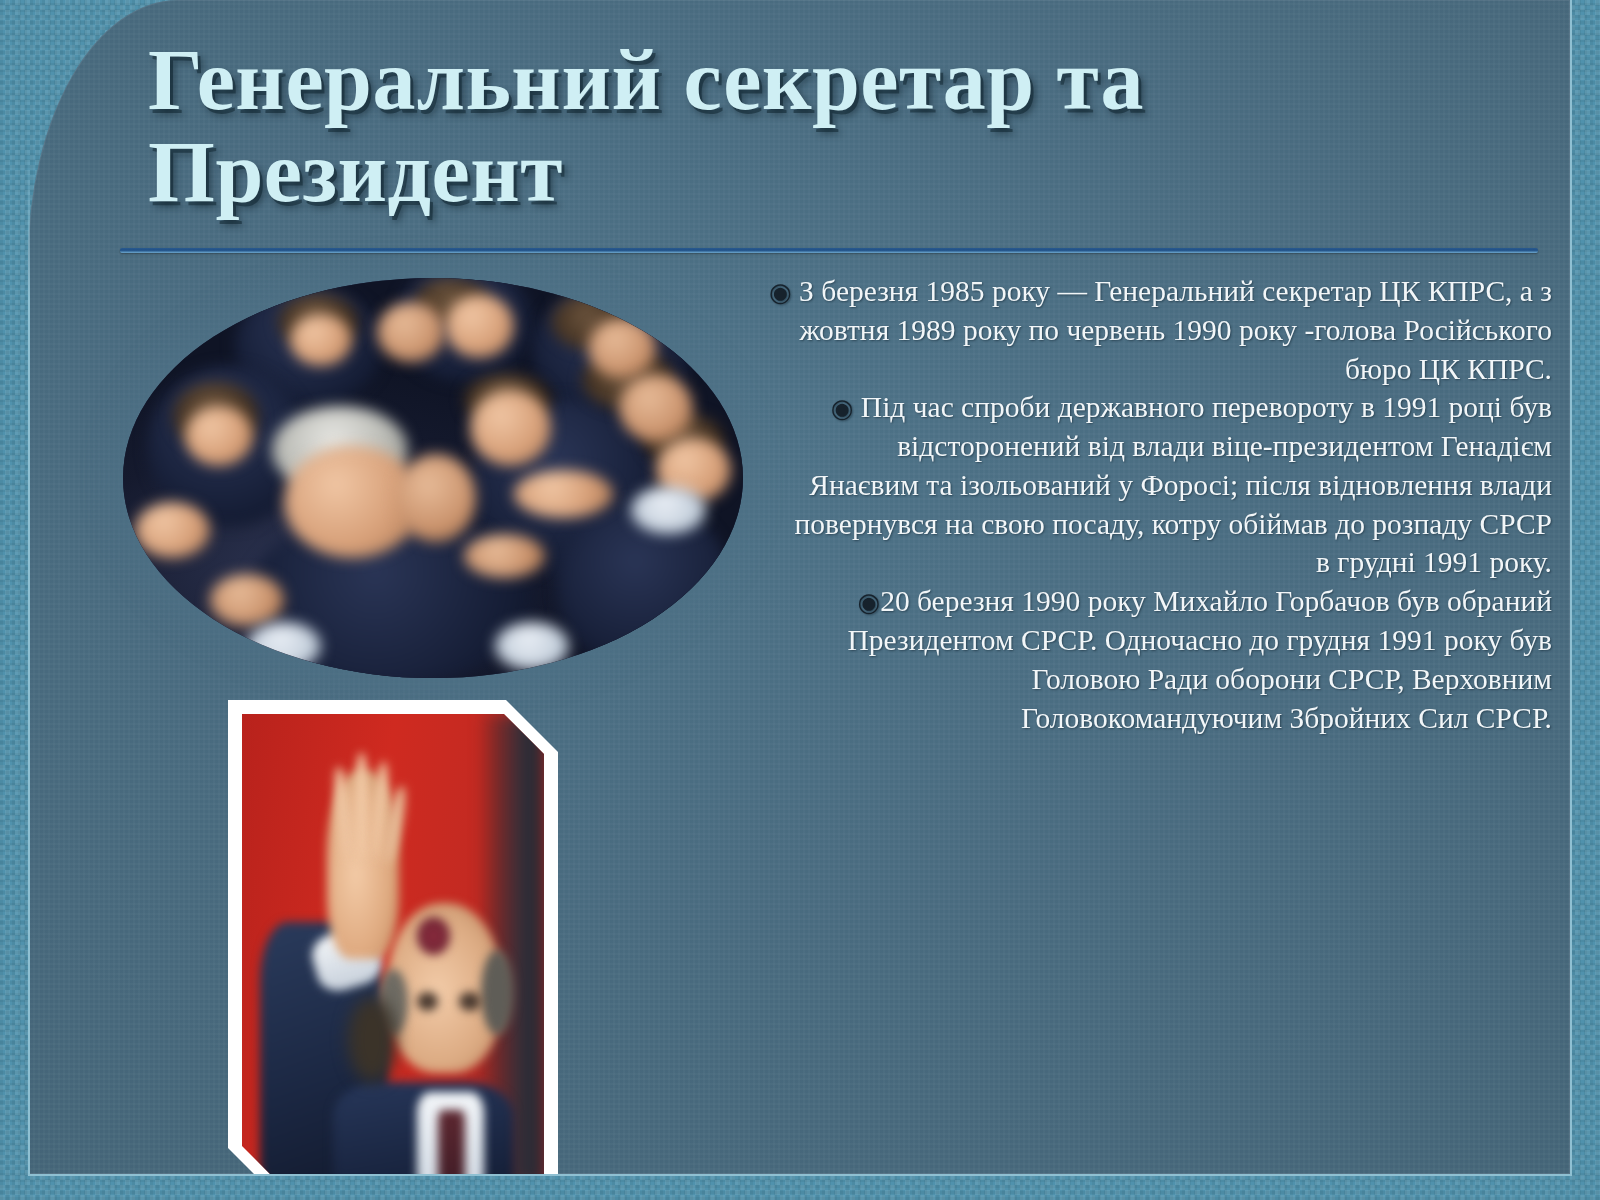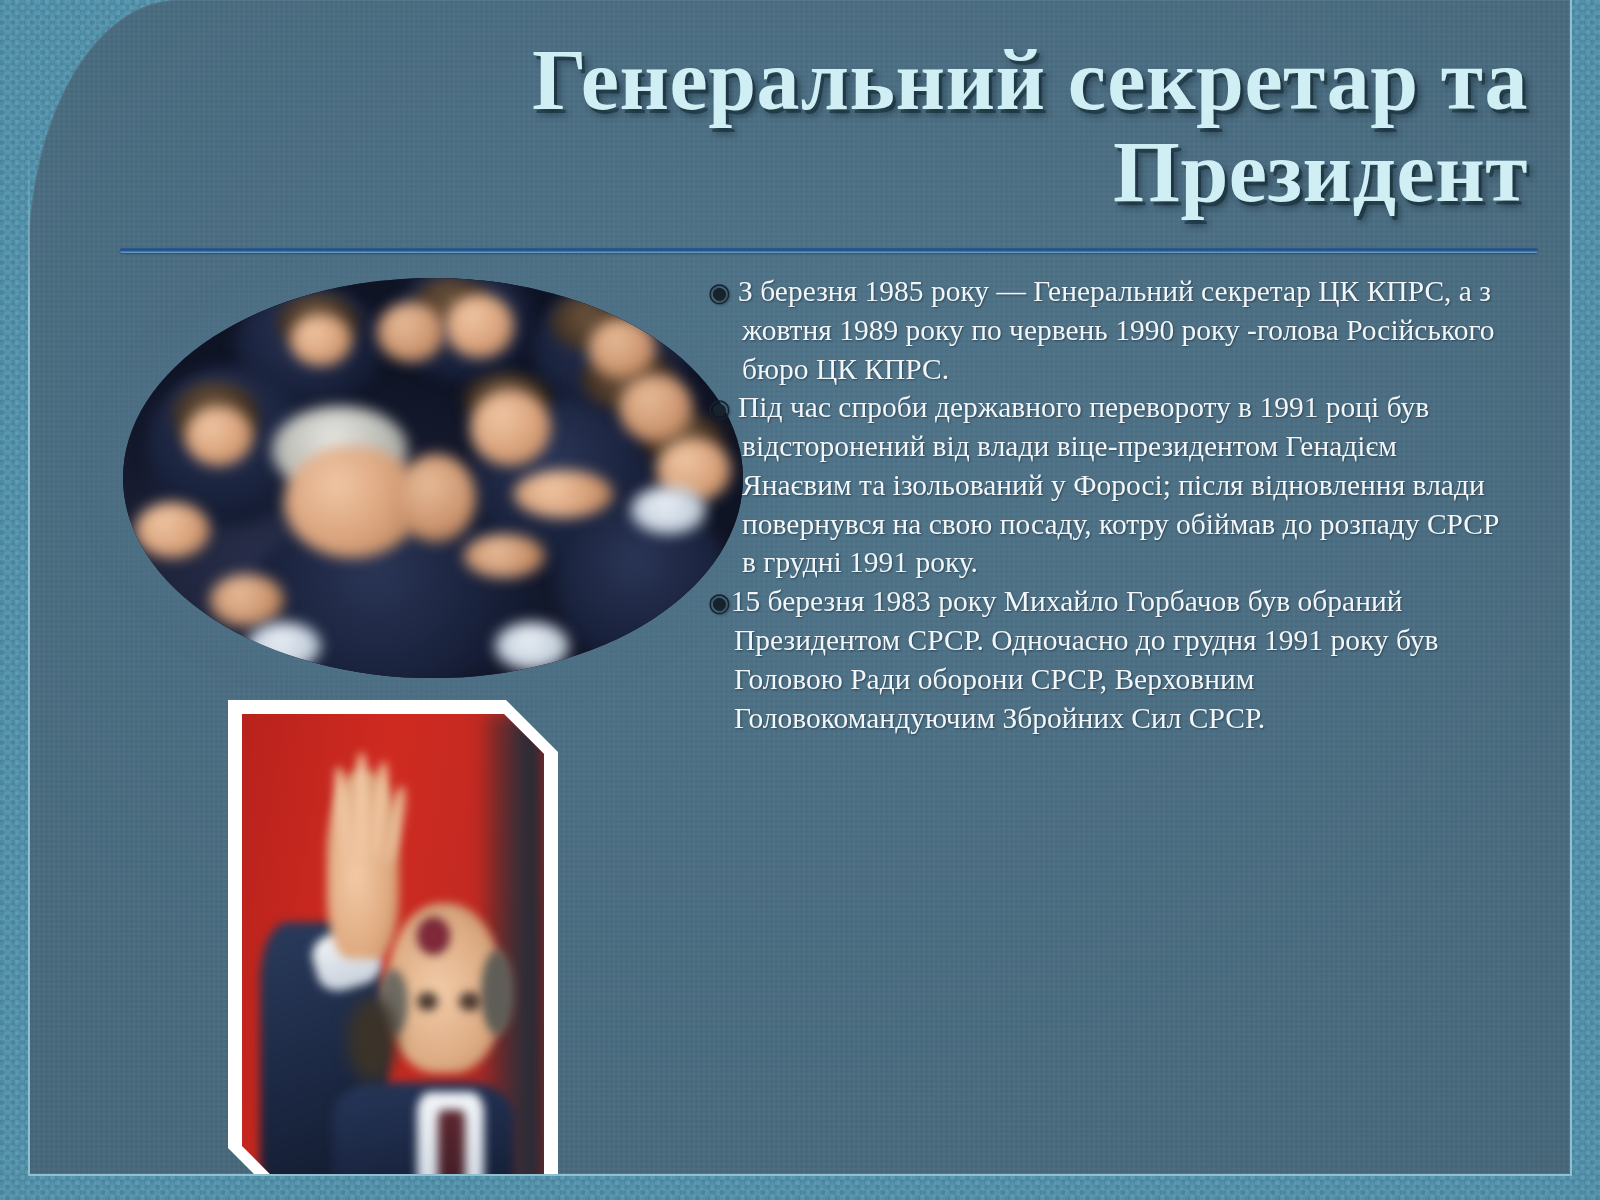--- a/index.html
+++ b/index.html
@@ -42,21 +42,21 @@
     background-size:5px 5px,5px 5px;
   }
   #panel-edge-l{
     position:absolute;left:28px;top:0;width:2px;height:1174px;
     background:linear-gradient(to bottom,rgba(143,192,210,0) 0%,rgba(143,192,210,0) 150px,#8fc0d2 300px,#8fc0d2 100%);
   }
 
   
   #title{
     position:absolute;left:120px;top:34px;width:1380px;
-    text-align:right;z-index:6;
+    text-align:left;z-index:6;
     font-size:86px;line-height:1.07;font-weight:700;
     color:#cfeff4;
     letter-spacing:.5px;
     text-shadow:3px 4px 0 rgba(16,38,50,.55), 5px 6px 7px rgba(10,26,36,.45);
     white-space:pre-line;
   }
 
   
   #divider{
     position:absolute;left:92px;top:248px;width:1418px;height:5px;z-index:5;
@@ -98,23 +98,24 @@
     -webkit-clip-path:polygon(0 0, calc(100% - 40px) 0, 100% 40px, 100% 100%, 40px 100%, 0 calc(100% - 40px));
     clip-path:polygon(0 0, calc(100% - 40px) 0, 100% 40px, 100% 100%, 40px 100%, 0 calc(100% - 40px));
     background:linear-gradient(100deg,#b8221c 0%,#cf2a20 40%,#c22a22 70%,#8e2a2c 100%);
   }
   .fr{position:absolute;}
   .blur5{filter:blur(5px);}
   .blur8{filter:blur(8px);}
 
   
   #body-text{
-    position:absolute;left:680px;top:272px;width:800px;z-index:6;
+    position:absolute;left:724px;top:272px;width:800px;z-index:6;
     color:#f2f6f8;font-size:29.5px;line-height:1.315;
     text-shadow:1px 1px 2px rgba(12,30,42,.5);
+    text-align:right;
   }
   .bullet-para{margin:0 0 0 0;text-indent:-34px;padding-left:34px;}
   .bullet-para.tight{text-indent:-26px;padding-left:26px;}
   .glyph{color:#16222c;font-size:26px;}
   .sp{letter-spacing:0;}
 </style>
 </head>
 <body>
 
 <div id="slide">
@@ -206,19 +207,19 @@
     <div id="title">Генеральний секретар та
 Президент</div>
 
     <div id="body-text">
 
       <p class="bullet-para"><span class="glyph">◉</span><span class="sp">  </span><span>З березня 1985 року — Генеральний секретар ЦК КПРС, а з жовтня 1989 року по червень 1990 року -голова Російського бюро ЦК КПРС.</span></p>
 
       <p class="bullet-para"><span class="glyph">◉</span><span class="sp">  </span><span>Під час спроби державного перевороту в 1991 році був відсторонений від влади віце-президентом Генадієм Янаєвим та ізольований у Форосі; після відновлення  влади повернувся на свою посаду, котру обіймав до розпаду СРСР в грудні 1991 року.</span></p>
 
 
-      <p class="bullet-para tight"><span class="glyph">◉</span><span class="sp"></span><span>15 березня 1983 року Михайло Горбачов був обраний Президентом СРСР. Одночасно до грудня 1991 року був Головою Ради оборони СРСР, Верховним Головокомандуючим Збройних Сил СРСР.</span></p>
+      <p class="bullet-para tight"><span class="glyph">◉</span><span class="sp"></span><span>20 березня 1990 року Михайло Горбачов був обраний Президентом СРСР. Одночасно до грудня 1991 року був Головою Ради оборони СРСР, Верховним Головокомандуючим Збройних Сил СРСР.</span></p>
 
     </div>
   </div>
 
   <div id="panel-edge-l"></div>
 </div>
 
 </body></html>

